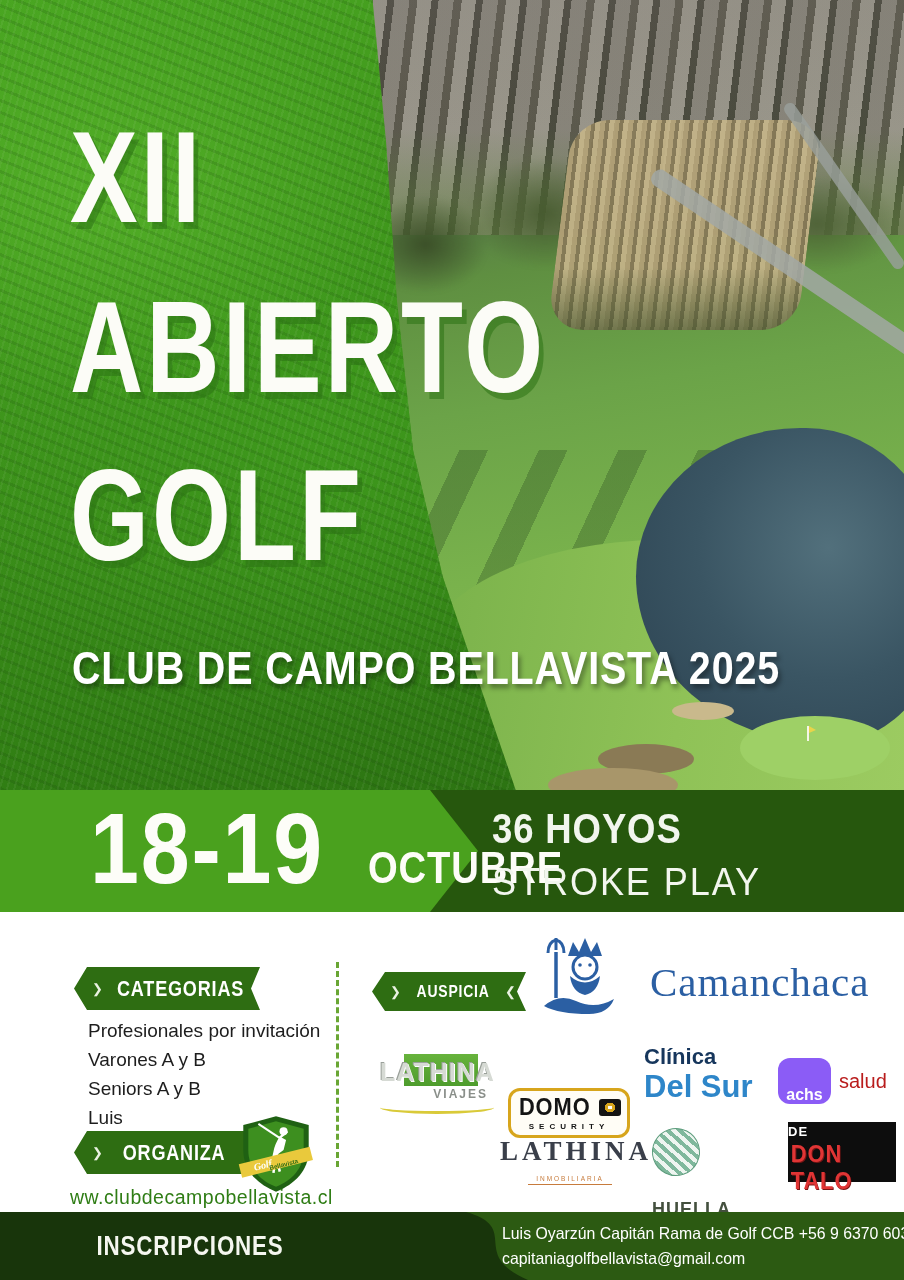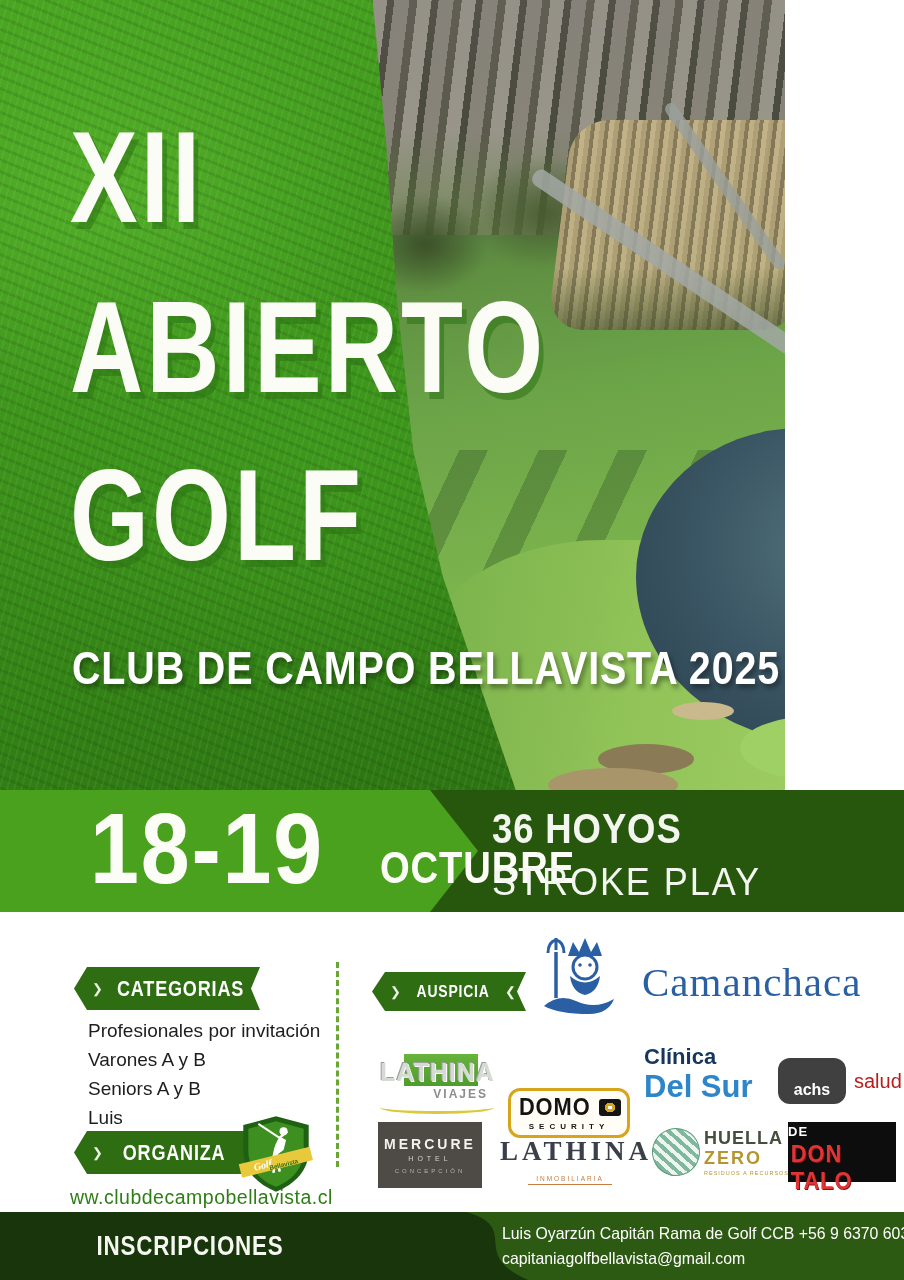--- a/index.html
+++ b/index.html
@@ -1,21 +1,21 @@
 <!DOCTYPE html>
 <html><head>
 <meta charset="utf-8">
 <style>
   html,body{margin:0;padding:0;background:#ddd;}
   .poster{
     position:relative;width:904px;height:1280px;margin:0 auto;overflow:hidden;
     background:#ffffff;font-family:"Liberation Sans",sans-serif;
   }
   
-  .hero{position:absolute;top:0;left:0;width:785px;height:790px;overflow:hidden;}
+  .hero{position:absolute;top:0;left:0;width:904px;height:790px;overflow:hidden;}
   .photo{position:absolute;inset:0;
     background:linear-gradient(170deg,#86867e 0%,#6e7065 9%,#5a6549 17%,#53704b 26%,#5f8f41 38%,#6ba348 52%,#79b24c 70%,#84bb52 86%,#8fc258 100%);}
   .photo-houses{position:absolute;left:350px;top:0;right:0;height:235px;
     background:
       linear-gradient(180deg,rgba(120,120,112,.15) 0%,rgba(120,120,112,0) 55%,rgba(95,128,60,.55) 96%),
       repeating-linear-gradient(97deg,rgba(138,133,124,.95) 0 15px,rgba(92,87,77,.9) 15px 23px,rgba(156,151,141,.95) 23px 37px,rgba(72,68,60,.85) 37px 44px);}
   .photo-treeline{position:absolute;left:360px;top:150px;width:544px;height:210px;filter:blur(2px);
     background:
       radial-gradient(90px 70px at 12% 45%,rgba(58,77,39,.95),transparent 70%),
       radial-gradient(110px 80px at 34% 30%,rgba(70,90,47,.9),transparent 70%),
@@ -53,40 +53,40 @@
     letter-spacing:4px;transform:scaleX(.78);transform-origin:left top;
     text-shadow:6px 7px 0 rgba(44,115,20,.55);}
   .t1{top:112px;} .t2{top:282px;} .t3{top:450px;}
   .subtitle{position:absolute;left:72px;top:640px;color:#ffffff;font-weight:800;font-size:47px;
     letter-spacing:1px;transform:scaleX(.84);transform-origin:left top;white-space:nowrap;
     text-shadow:3px 4px 6px rgba(0,0,0,.38);}
   
   .banner{position:absolute;top:790px;left:0;width:904px;height:122px;background:#26570d;}
   .banner-left{position:absolute;top:0;left:0;bottom:0;width:478px;background:#4aa11e;
     clip-path:polygon(0 0,calc(100% - 48px) 0,100% 50%,calc(100% - 48px) 100%,0 100%);}
-  .banner-dates{position:absolute;left:90px;top:8px;display:flex;align-items:baseline;gap:24px;color:#fdfdf8;}
+  .banner-dates{position:absolute;left:90px;top:8px;display:flex;align-items:baseline;gap:12px;color:#fdfdf8;}
   .dates-big{font-size:100px;font-weight:800;line-height:1;transform:scaleX(.88);transform-origin:left bottom;letter-spacing:2px;}
   .dates-month{font-size:45px;font-weight:800;transform:scaleX(.85);transform-origin:left bottom;letter-spacing:1px;}
   .banner-right{position:absolute;left:492px;top:14px;color:#f2f6ee;}
   .holes{font-size:43px;font-weight:800;letter-spacing:1px;transform:scaleX(.85);transform-origin:left top;white-space:nowrap;}
   .format{font-size:38px;font-weight:400;letter-spacing:2px;margin-top:8px;transform:scaleX(.95);transform-origin:left top;white-space:nowrap;}
   
   .main{position:absolute;top:912px;left:0;width:904px;height:300px;background:#fff;}
   .ribbon{position:absolute;background:#2e6d12;color:#fff;display:flex;align-items:center;
     padding:0 10px 0 18px;clip-path:polygon(0 50%,13px 0,100% 0,calc(100% - 9px) 50%,100% 100%,13px 100%);}
   .ribbon .chev{font-size:13px;color:#eaf2e2;line-height:1;}
   .ribbon .rlabel{flex:1;text-align:center;font-weight:800;letter-spacing:1px;transform:scaleX(.82);white-space:nowrap;}
   .rb-categorias{left:74px;top:55px;width:158px;height:43px;font-size:22px;}
   .rb-organiza{left:74px;top:219px;width:164px;height:43px;font-size:22px;}
   .rb-auspicia{left:372px;top:60px;width:126px;height:39px;font-size:17px;}
   .cat-list{position:absolute;left:88px;top:104px;font-size:19px;line-height:29px;color:#1d1d1d;}
   .divider{position:absolute;left:336px;top:50px;height:205px;border-left:3px dashed #69a634;}
   .crest{position:absolute;left:238px;top:203px;width:76px;height:78px;}
   .website{position:absolute;left:70px;top:274px;font-size:19.5px;color:#2f7d15;letter-spacing:.5px;}
-  .camanchaca{position:absolute;left:534px;top:20px;display:flex;align-items:center;gap:8px;}
+  .camanchaca{position:absolute;left:534px;top:20px;display:flex;align-items:center;gap:16px;}
   .cam-icon{width:100px;height:100px;}
   .cam-name{font-family:"Liberation Serif",serif;font-size:41px;color:#2b5fa3;letter-spacing:1px;}
   
   .logo-lathina{position:absolute;left:380px;top:140px;width:124px;}
   .lat-green{position:absolute;left:24px;top:2px;width:74px;height:32px;background:linear-gradient(180deg,#67b33c,#4e9c2d);}
   .lat-word{position:relative;font-size:25px;font-weight:800;letter-spacing:1px;color:#d6dad4;padding-top:6px;
     text-shadow:1px 1px 0 #ffffff,-1px -1px 0 #9aa09a;}
   .lat-sub{position:relative;font-size:12px;color:#8a8f8a;text-align:right;margin-right:16px;letter-spacing:2px;font-weight:700;}
   .lat-swoosh{width:114px;height:10px;border-bottom:3px solid #d9ca39;border-radius:50%;}
   .logo-domo{position:absolute;left:508px;top:143px;width:122px;margin-top:33px;}
@@ -94,32 +94,32 @@
   .domo-row{display:flex;align-items:center;gap:6px;}
   .domo-word{font-weight:900;font-size:23px;color:#141414;letter-spacing:1px;transform:scaleX(.95);}
   .domo-cam{width:22px;height:17px;background:#141414;border-radius:3px;position:relative;}
   .domo-cam::after{content:"";position:absolute;inset:3px;border-radius:50%;
     background:radial-gradient(circle,#ffffff 0 2px,#d7a51c 2px 5px,#141414 5px);}
   .domo-sub{font-size:8px;letter-spacing:5px;color:#141414;font-weight:700;margin-top:1px;}
   .logo-clinica{position:absolute;left:644px;top:134px;line-height:1;}
   .cl1{font-size:22px;font-weight:700;color:#16365c;}
   .cl2{font-size:31px;font-weight:700;color:#2e86c9;margin-top:3px;}
   .logo-achs{position:absolute;left:778px;top:146px;display:flex;align-items:center;gap:8px;}
-  .achs-badge{width:68px;height:46px;border-radius:12px;background:#404040;color:#fff;display:flex;
-    align-items:flex-end;justify-content:center;font-weight:800;font-size:16px;padding-bottom:5px;box-sizing:border-box;}
+  .achs-badge{width:53px;height:46px;border-radius:12px;background:#8b5cf6;color:#fff;display:flex;
+    align-items:flex-end;justify-content:center;font-weight:800;font-size:16px;box-sizing:border-box;}
   .achs-sub{color:#b91c1c;font-size:20px;}
   .logo-mercure{position:absolute;left:378px;top:210px;background:#4e4a45;color:#f5f2ee;width:104px;height:66px;
     display:flex;flex-direction:column;align-items:center;justify-content:center;}
   .mer-name{font-size:14px;letter-spacing:3px;font-weight:600;}
   .mer-hotel{font-size:7px;letter-spacing:4px;color:#d8d3cc;margin-top:3px;}
   .mer-city{font-size:6px;letter-spacing:3px;color:#b9b2a8;margin-top:6px;}
   .logo-paumar{position:absolute;left:500px;top:224px;width:140px;text-align:center;}
   .pau-name{font-family:"Liberation Serif",serif;font-size:27px;letter-spacing:4px;color:#3a3f4a;font-weight:600;}
   .pau-sub{display:inline-block;font-size:6.5px;letter-spacing:2px;color:#c77b3c;border-bottom:1px solid #c77b3c;padding:1px 8px 2px;}
-  .logo-huella{position:absolute;left:652px;top:216px;display:flex;align-items:center;gap:4px;}
+  .logo-huella{position:absolute;left:652px;top:216px;display:flex;gap:24px;flex-direction:column;}
   .hz-icon{width:46px;height:46px;border-radius:50%;border:1px solid #5c9c7c;transform:rotate(-18deg);
     background:repeating-linear-gradient(60deg,#7fb89c 0 4px,#eef5f0 4px 8px);}
   .hz1{font-size:18px;font-weight:700;color:#44503e;letter-spacing:1px;line-height:1;}
   .hz2{font-size:18px;font-weight:700;color:#b5952e;letter-spacing:2px;line-height:1;margin-top:2px;}
   .hz-sub{font-size:5.5px;color:#b5952e;letter-spacing:1px;margin-top:3px;}
   .logo-dontalo{position:absolute;left:788px;top:210px;background:#0d0d0d;color:#fff;width:108px;height:60px;
     display:flex;flex-direction:column;align-items:center;justify-content:center;}
   .dt1{font-size:13px;letter-spacing:1px;font-weight:700;}
   .dt2{font-size:23px;font-weight:900;color:#e03535;letter-spacing:1px;transform:scaleX(.95);text-shadow:1px 1px 0 #7a1515;margin-top:2px;}
   
@@ -251,25 +251,20 @@
     <div class="logo-clinica">
       <div class="cl1">Clínica</div>
       <div class="cl2">Del Sur</div>
     </div>
 
     <div class="logo-achs">
       <div class="achs-badge">achs</div>
       <div class="achs-sub">salud</div>
     </div>
 
-    <div class="logo-mercure">
-      <div class="mer-name">MERCURE</div>
-      <div class="mer-hotel">HOTEL</div>
-      <div class="mer-city">CONCEPCIÓN</div>
-    </div>
 
     <div class="logo-paumar">
       <div class="pau-name">LATHINA</div>
       <div class="pau-sub">INMOBILIARIA</div>
     </div>
 
     <div class="logo-huella">
       <div class="hz-icon"></div>
       <div>
         <div class="hz1">HUELLA</div>

